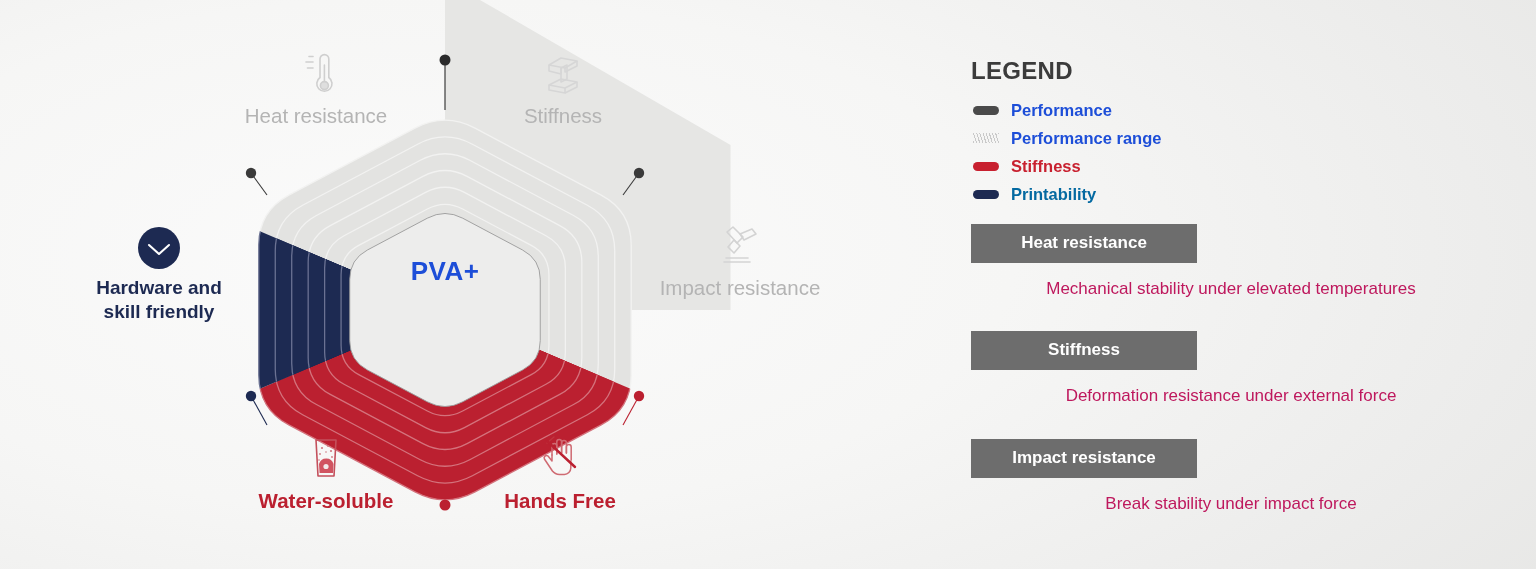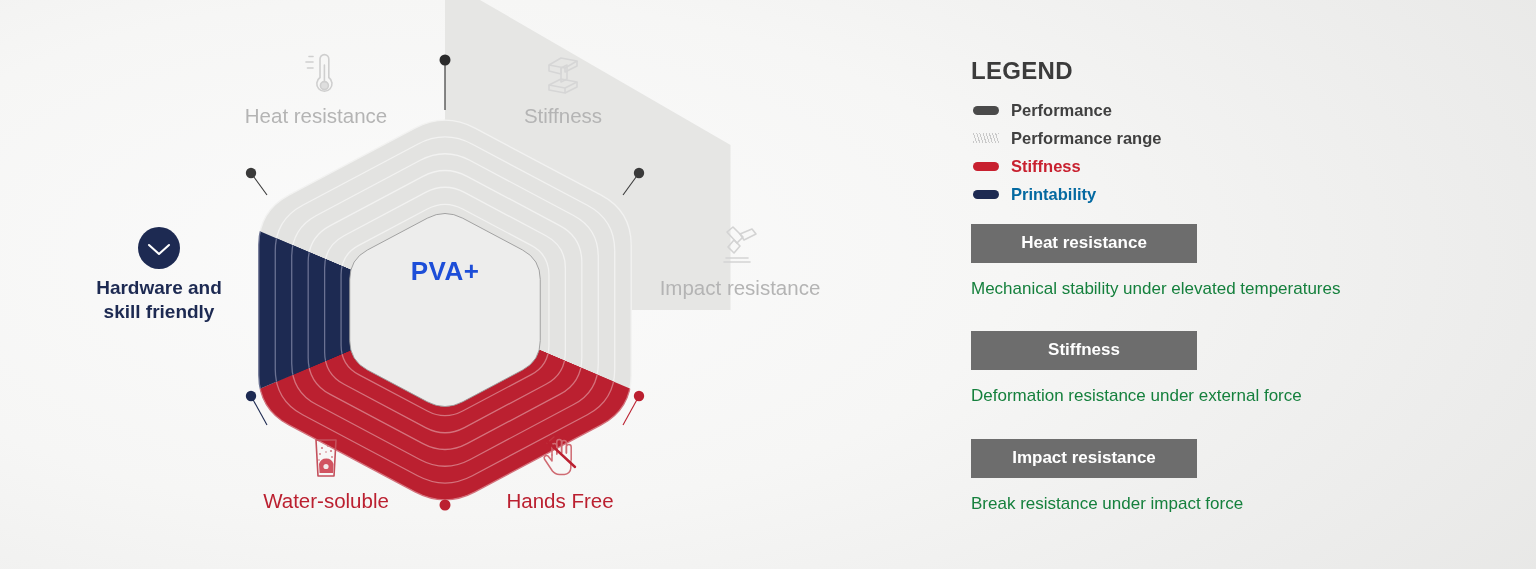--- a/index.html
+++ b/index.html
@@ -26,21 +26,21 @@
 
   .node-label {
     position: absolute;
     text-align: center;
     line-height: 1.18;
     white-space: nowrap;
   }
   .node-label .lbl-text { display: block; }
 
   .lbl-muted   { color: #b4b4b4; font-size: 20.5px; font-weight: 400; }
-  .lbl-red     { color: #bb2030; font-size: 20.5px; font-weight: 400; }
+  .lbl-red     { color: #bb2030; font-size: 20.5px; font-weight: 700; }
   .lbl-navy    { color: #1d2a52; font-size: 19px; font-weight: 600; line-height: 1.25; }
 
   .node-icon {
     display: block;
     margin: 0 auto 8px auto;
   }
 
   #lbl-heat      { left: 216px; top: 104px; width: 200px; }
   #lbl-stiffness { left: 478px; top: 104px; width: 170px; }
   #lbl-impact    { left: 632px; top: 276px; width: 216px; }
@@ -95,43 +95,44 @@
   .legend-swatch.hatch {
     background-color: transparent;
     background-image: repeating-linear-gradient(72deg,
       #c9c9c9 0px, #c9c9c9 1px, transparent 1px, transparent 3px);
     border-radius: 0;
     height: 10px;
   }
   .legend-label {
     font-size: 16.5px;
     font-weight: 700;
-    color: #404040;
+    color: #1d4ed8;
     white-space: nowrap;
   }
 
   #legend-cards { position: absolute; left: 0; top: 0; width: 520px; }
   .legend-card { position: absolute; left: 0; width: 520px; }
   .card-chip {
     display: inline-block;
     background: #6d6d6d;
     color: #ffffff;
     font-size: 17px;
     font-weight: 700;
     text-align: center;
     padding: 9px 0 10px 0;
     width: 226px;
   }
   .card-desc {
     display: block;
     margin-top: 16px;
     font-size: 17px;
     font-weight: 400;
-    color: #15803d;
+    color: #be185d;
     white-space: nowrap;
+    text-align: center;
   }
   #card-0 { top: 224px; }
   #card-1 { top: 331px; }
   #card-2 { top: 439px; }
 </style>
 </head>
 <body>
 
 <div id="diagram-panel">
 
@@ -331,16 +332,16 @@
     <div class="legend-card" id="card-0">
       <span class="card-chip">Heat resistance</span>
       <span class="card-desc">Mechanical stability under elevated temperatures</span>
     </div>
     <div class="legend-card" id="card-1">
       <span class="card-chip">Stiffness</span>
       <span class="card-desc">Deformation resistance under external force</span>
     </div>
     <div class="legend-card" id="card-2">
       <span class="card-chip">Impact resistance</span>
-      <span class="card-desc">Break resistance under impact force</span>
+      <span class="card-desc">Break stability under impact force</span>
     </div>
   </div>
 </div>
 
 </body></html>

